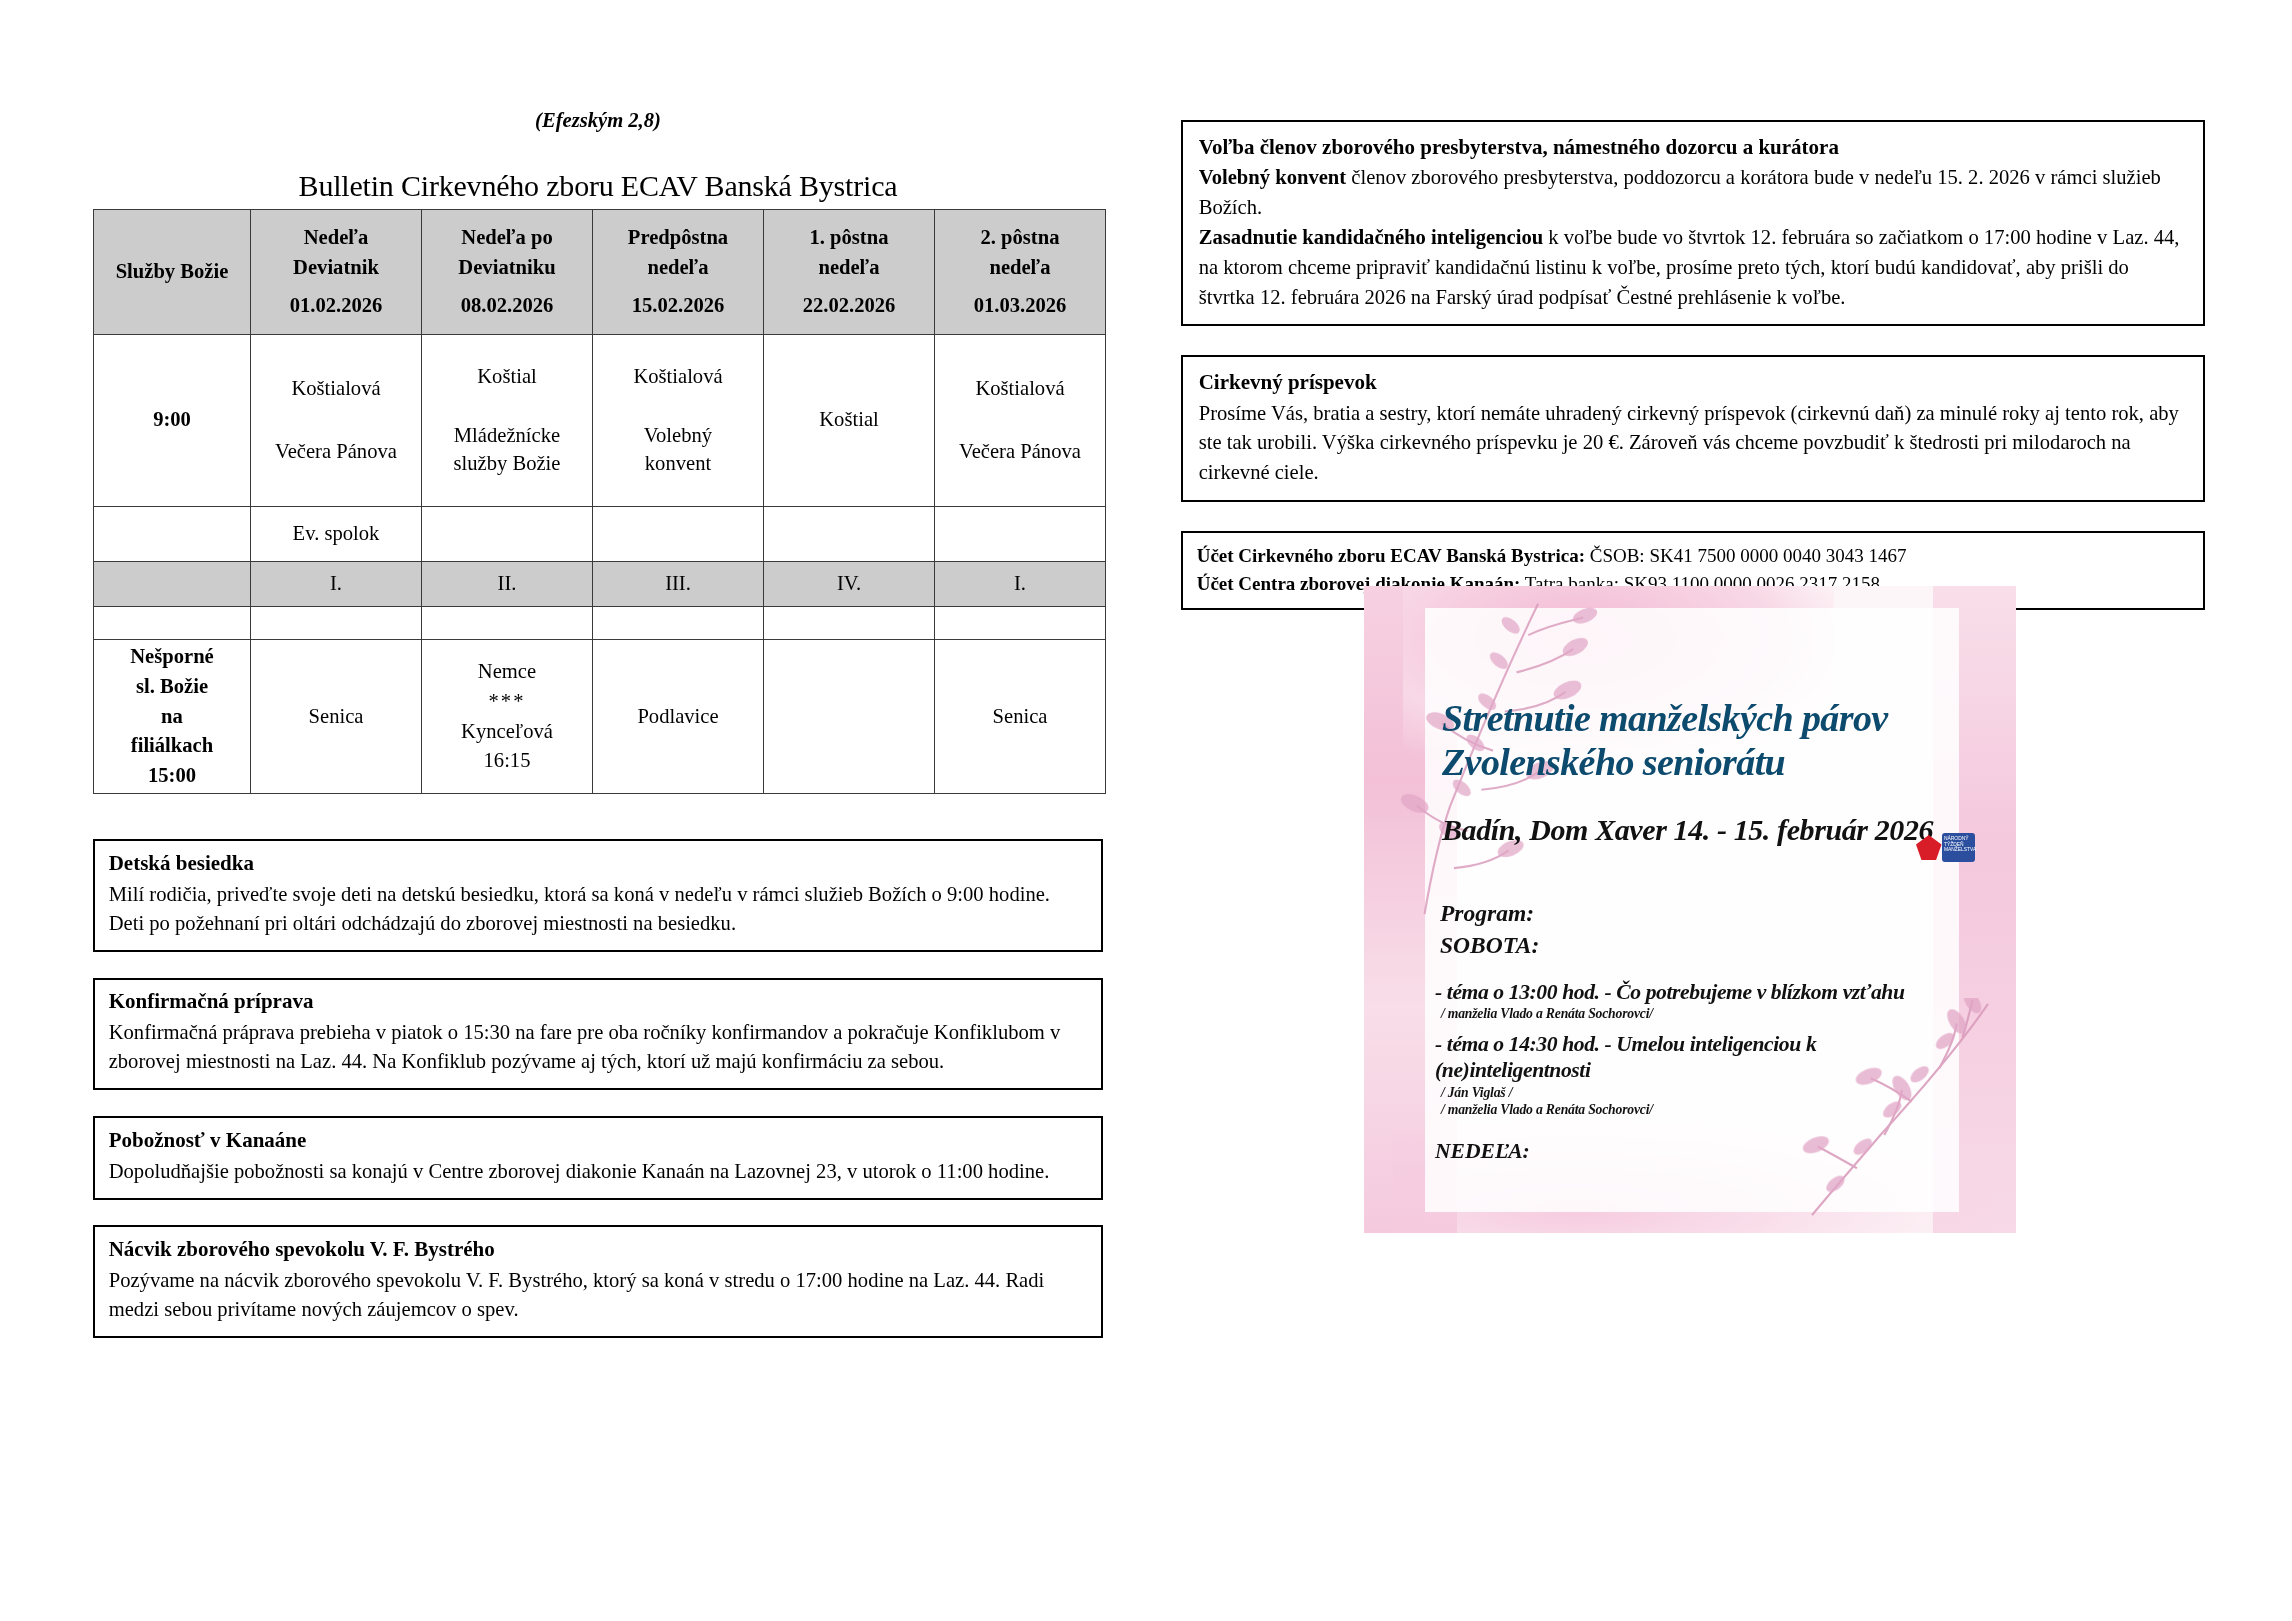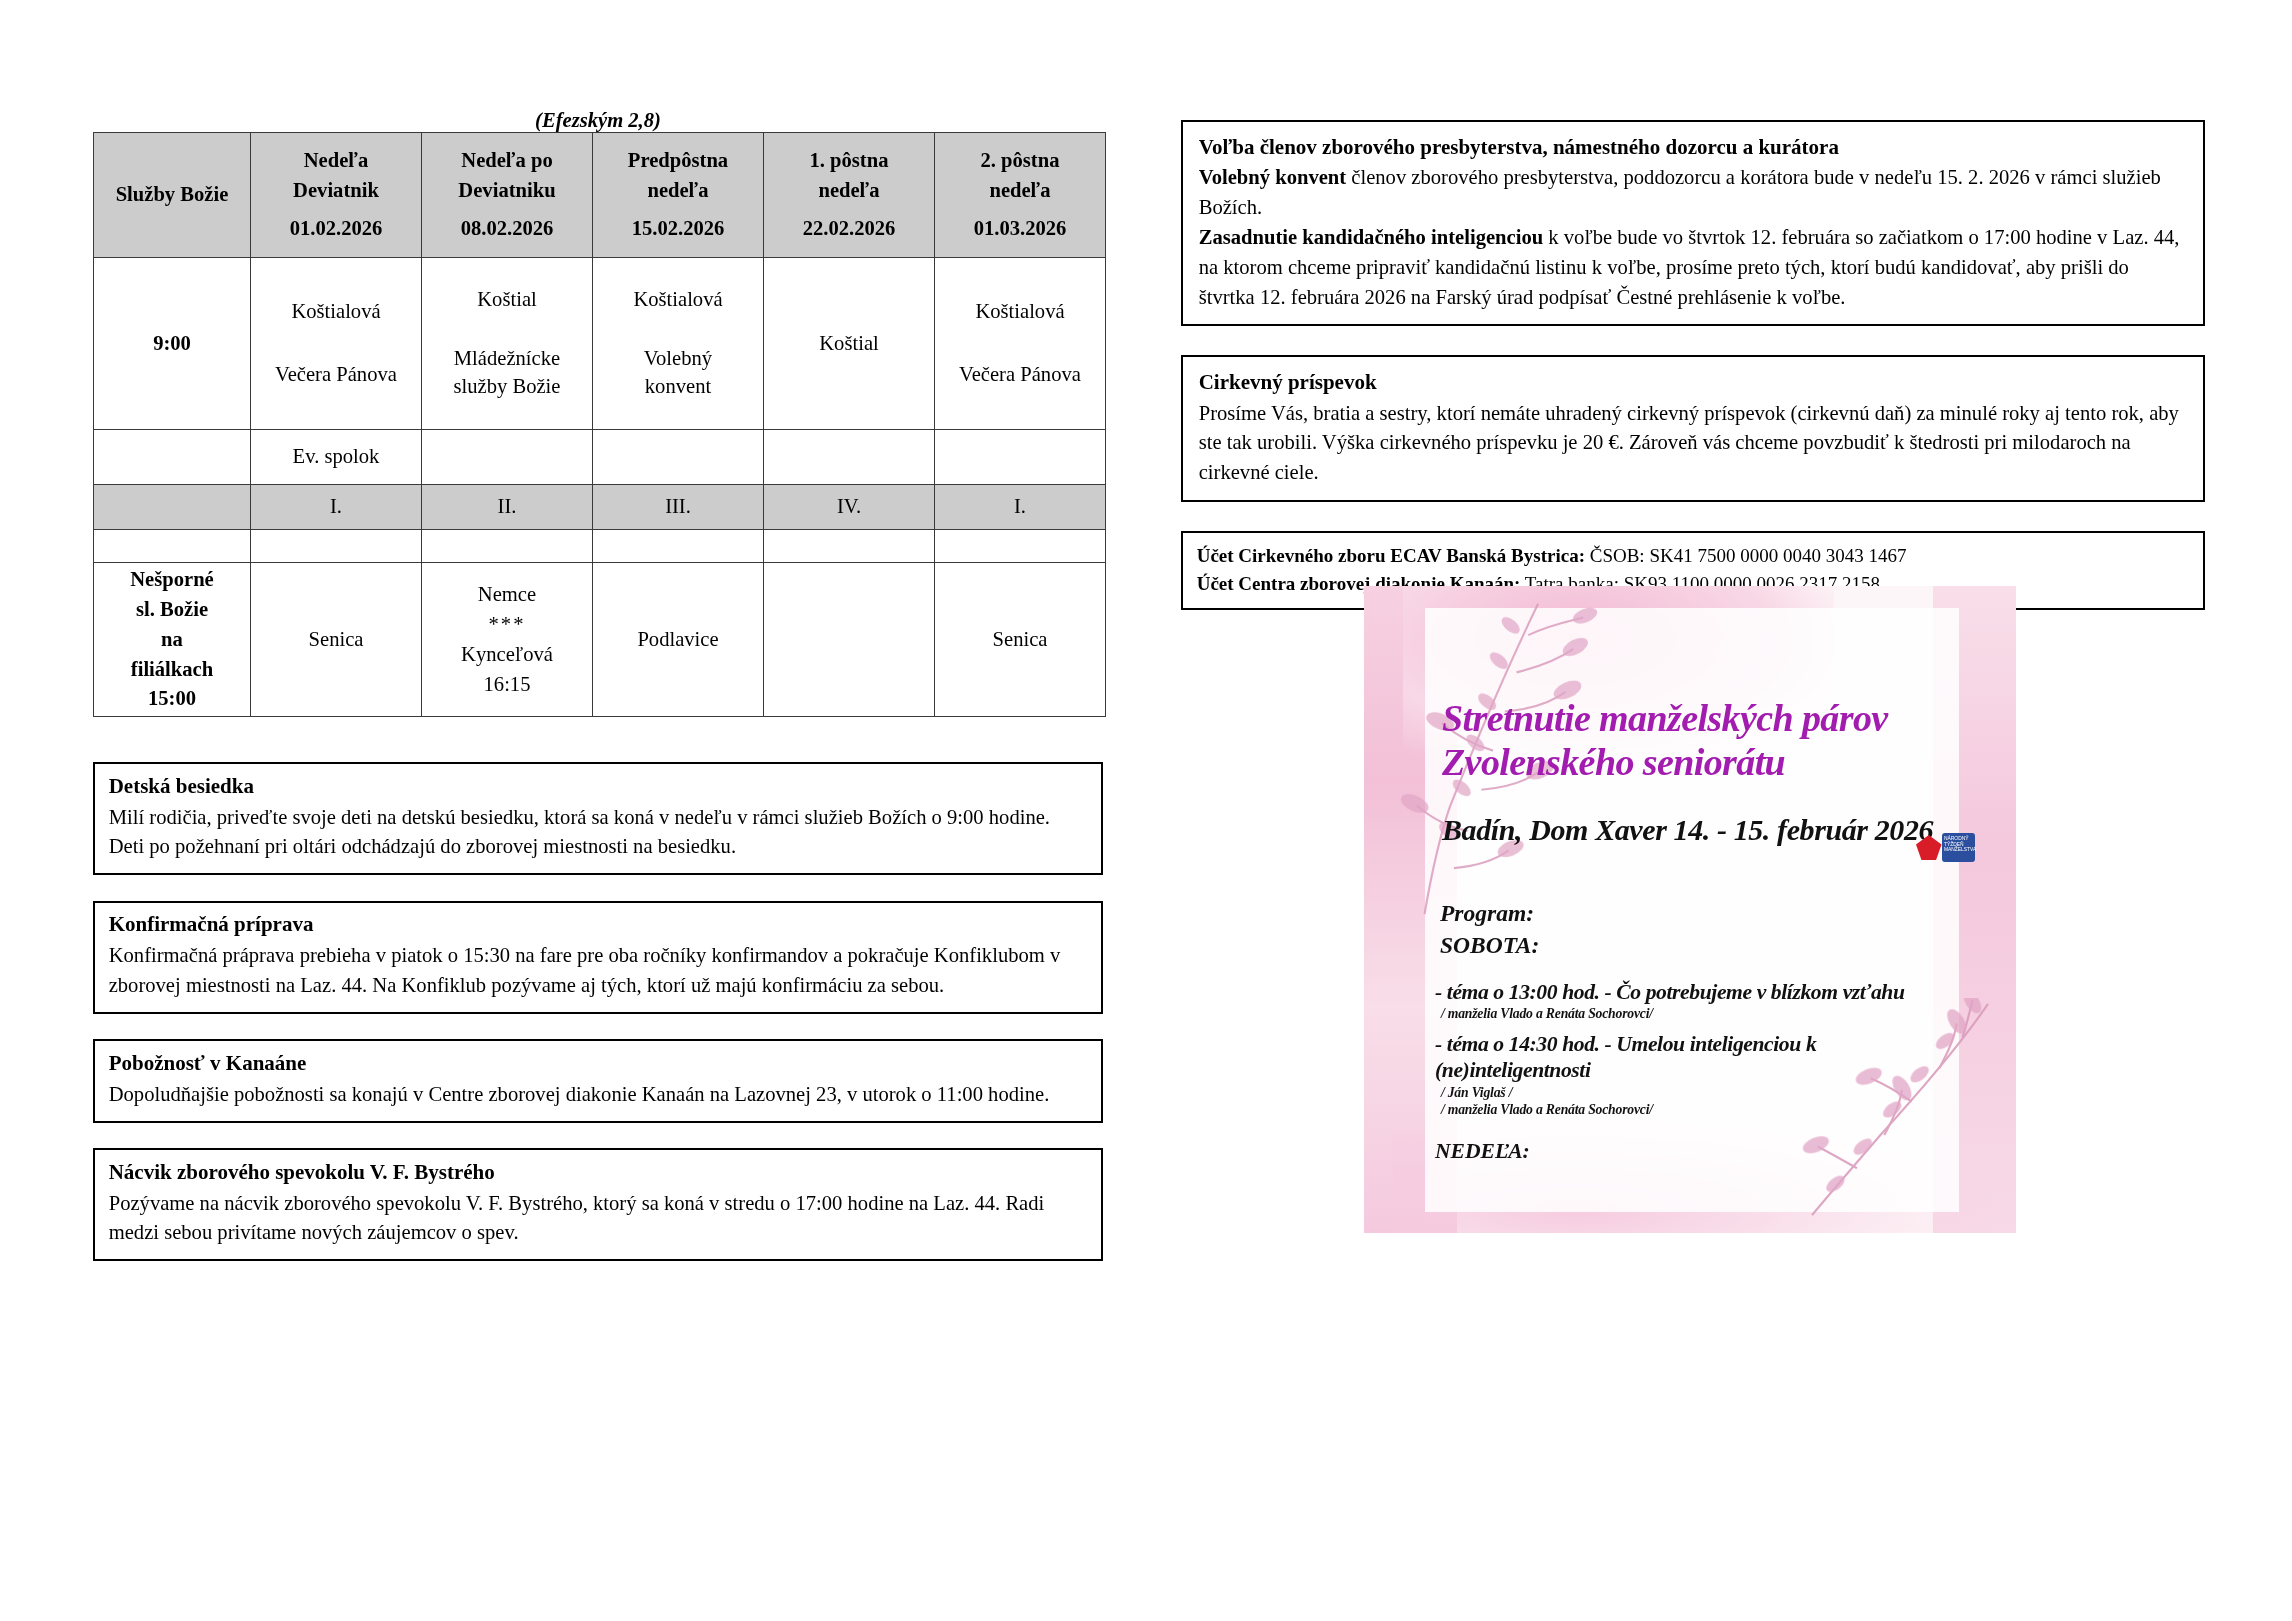--- a/index.html
+++ b/index.html
@@ -215,21 +215,21 @@
 
   .poster-title {
     position: absolute;
     left: 78px; top: 110px;
     width: 510px;
     font-family: "Liberation Serif", serif;
     font-style: italic;
     font-weight: bold;
     font-size: 38px;
     line-height: 1.17;
-    color: #a21caf;
+    color: #0c4a6e;
     letter-spacing: -0.6px;
   }
   .poster-date {
     position: absolute;
     left: 78px; top: 227px;
     width: 529px;
     font-style: italic;
     font-weight: bold;
     font-size: 30px;
     color: #111111;
@@ -354,20 +354,21 @@
 </style>
 </head>
 <body>
 
 <div class="page">
 
   <div class="col-left">
 
     <div class="verse-ref">(Efezským 2,8)</div>
 
+    <div class="bulletin-title">Bulletin Cirkevného zboru ECAV Banská Bystrica</div>
 
     <table class="schedule">
       <colgroup>
         <col style="width:157px">
         <col style="width:171px">
         <col style="width:171px">
         <col style="width:171px">
         <col style="width:171px">
         <col style="width:171px">
       </colgroup>

